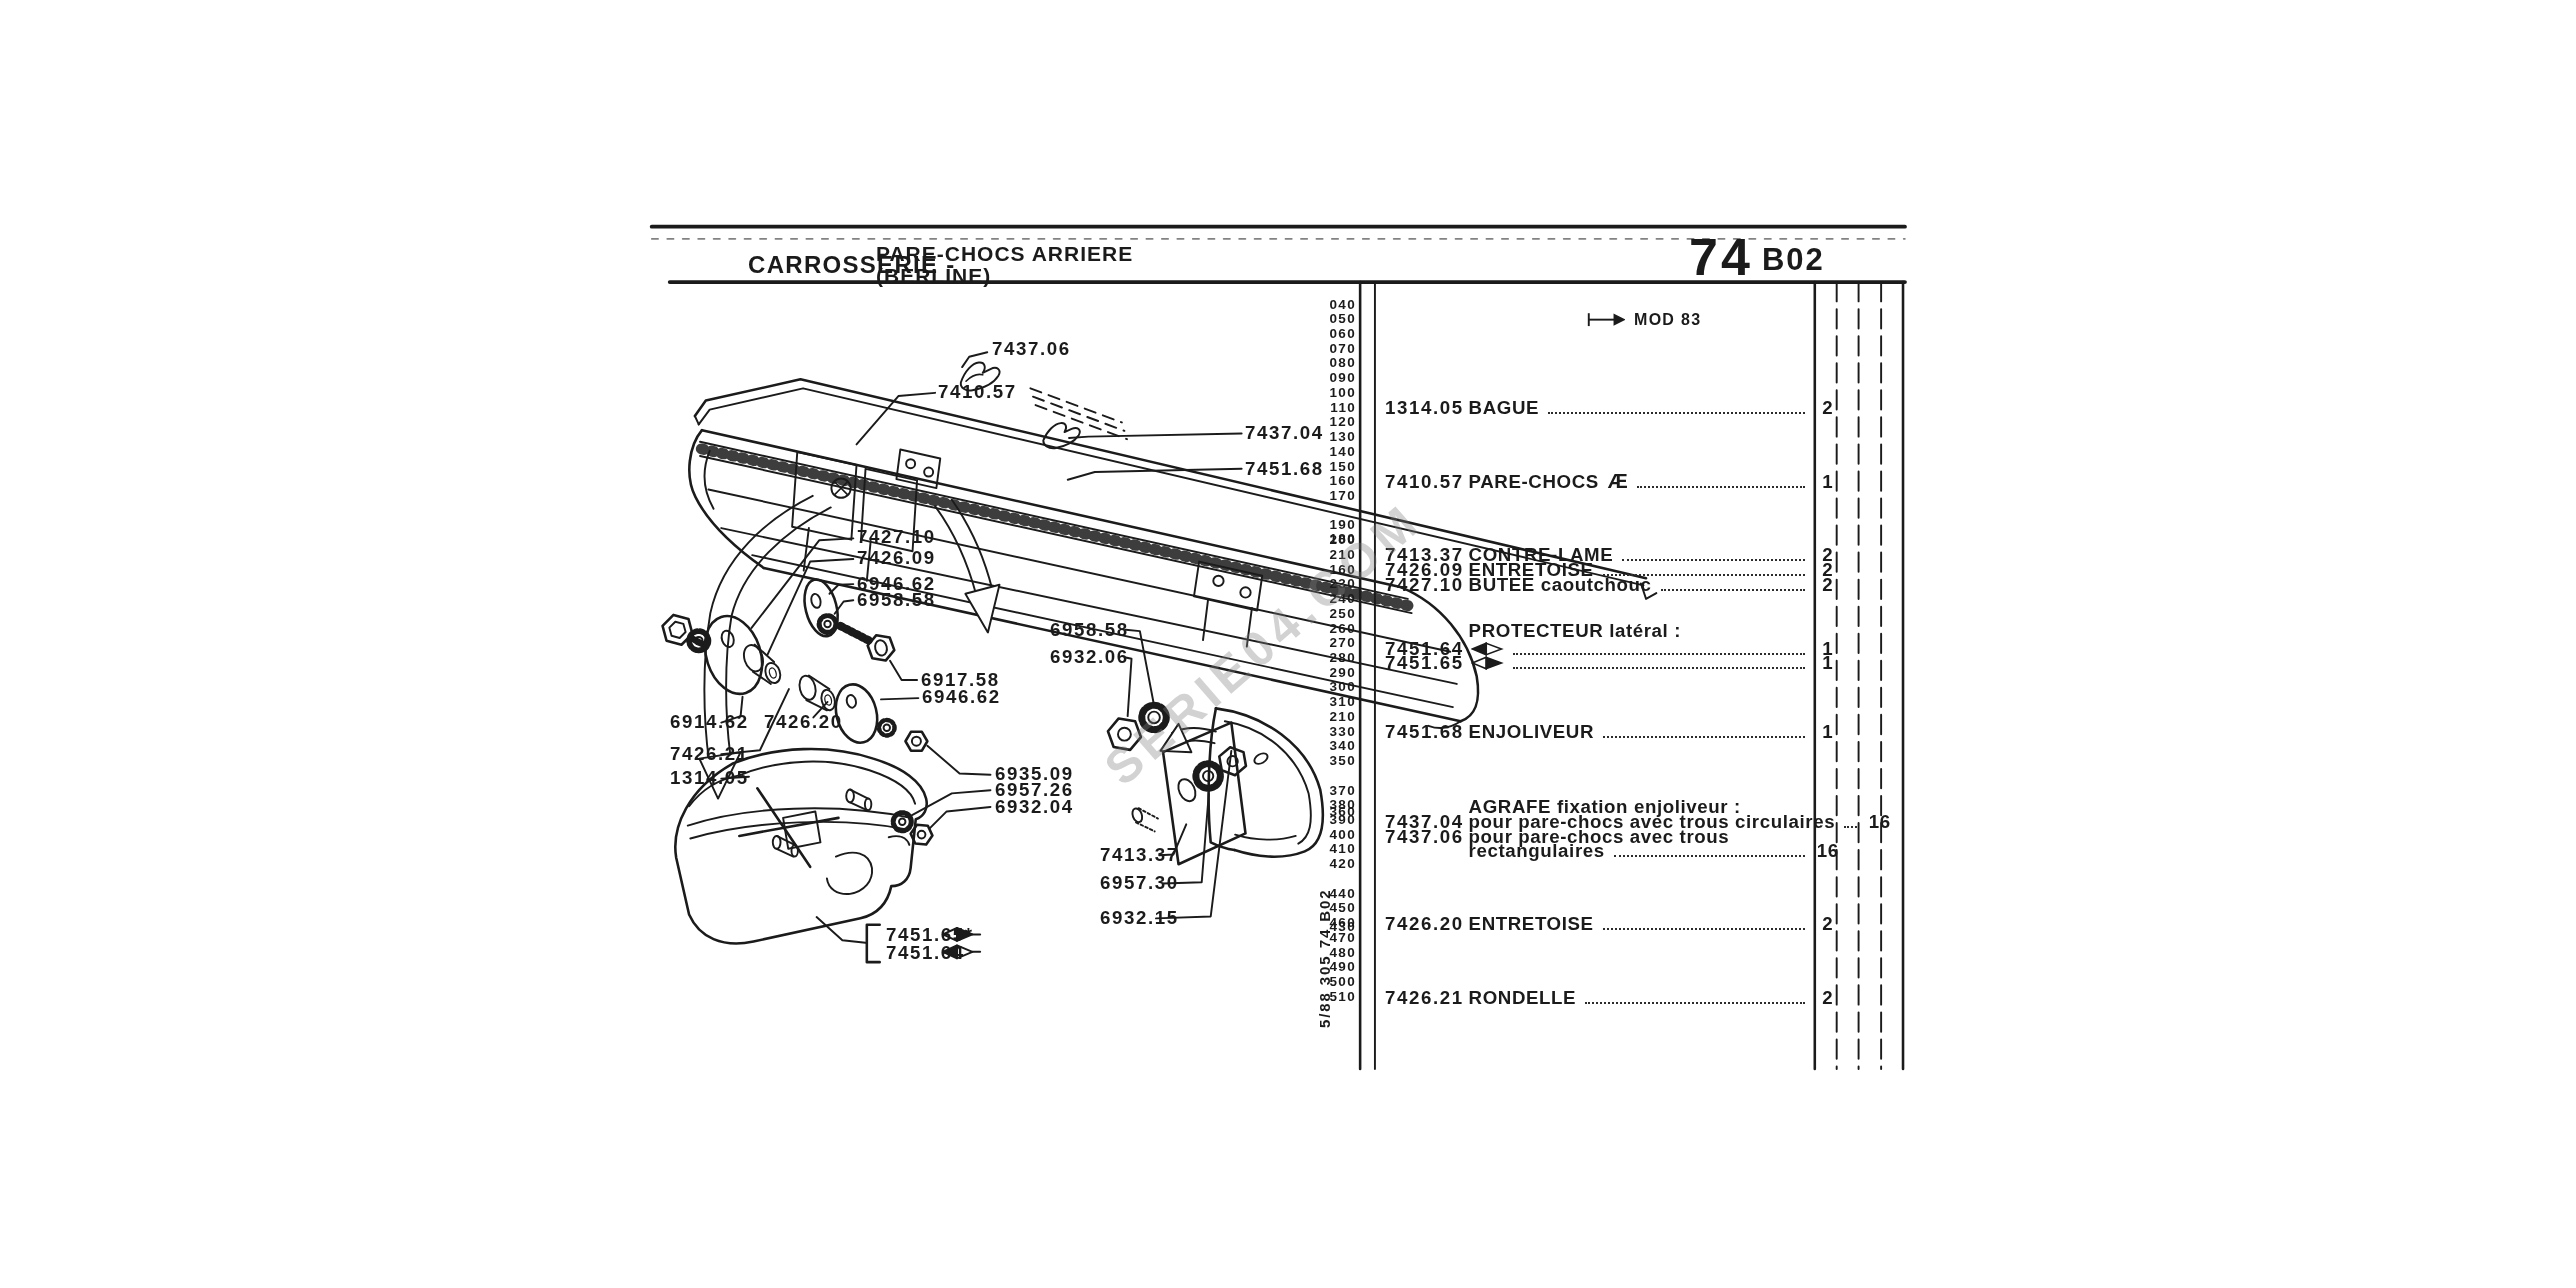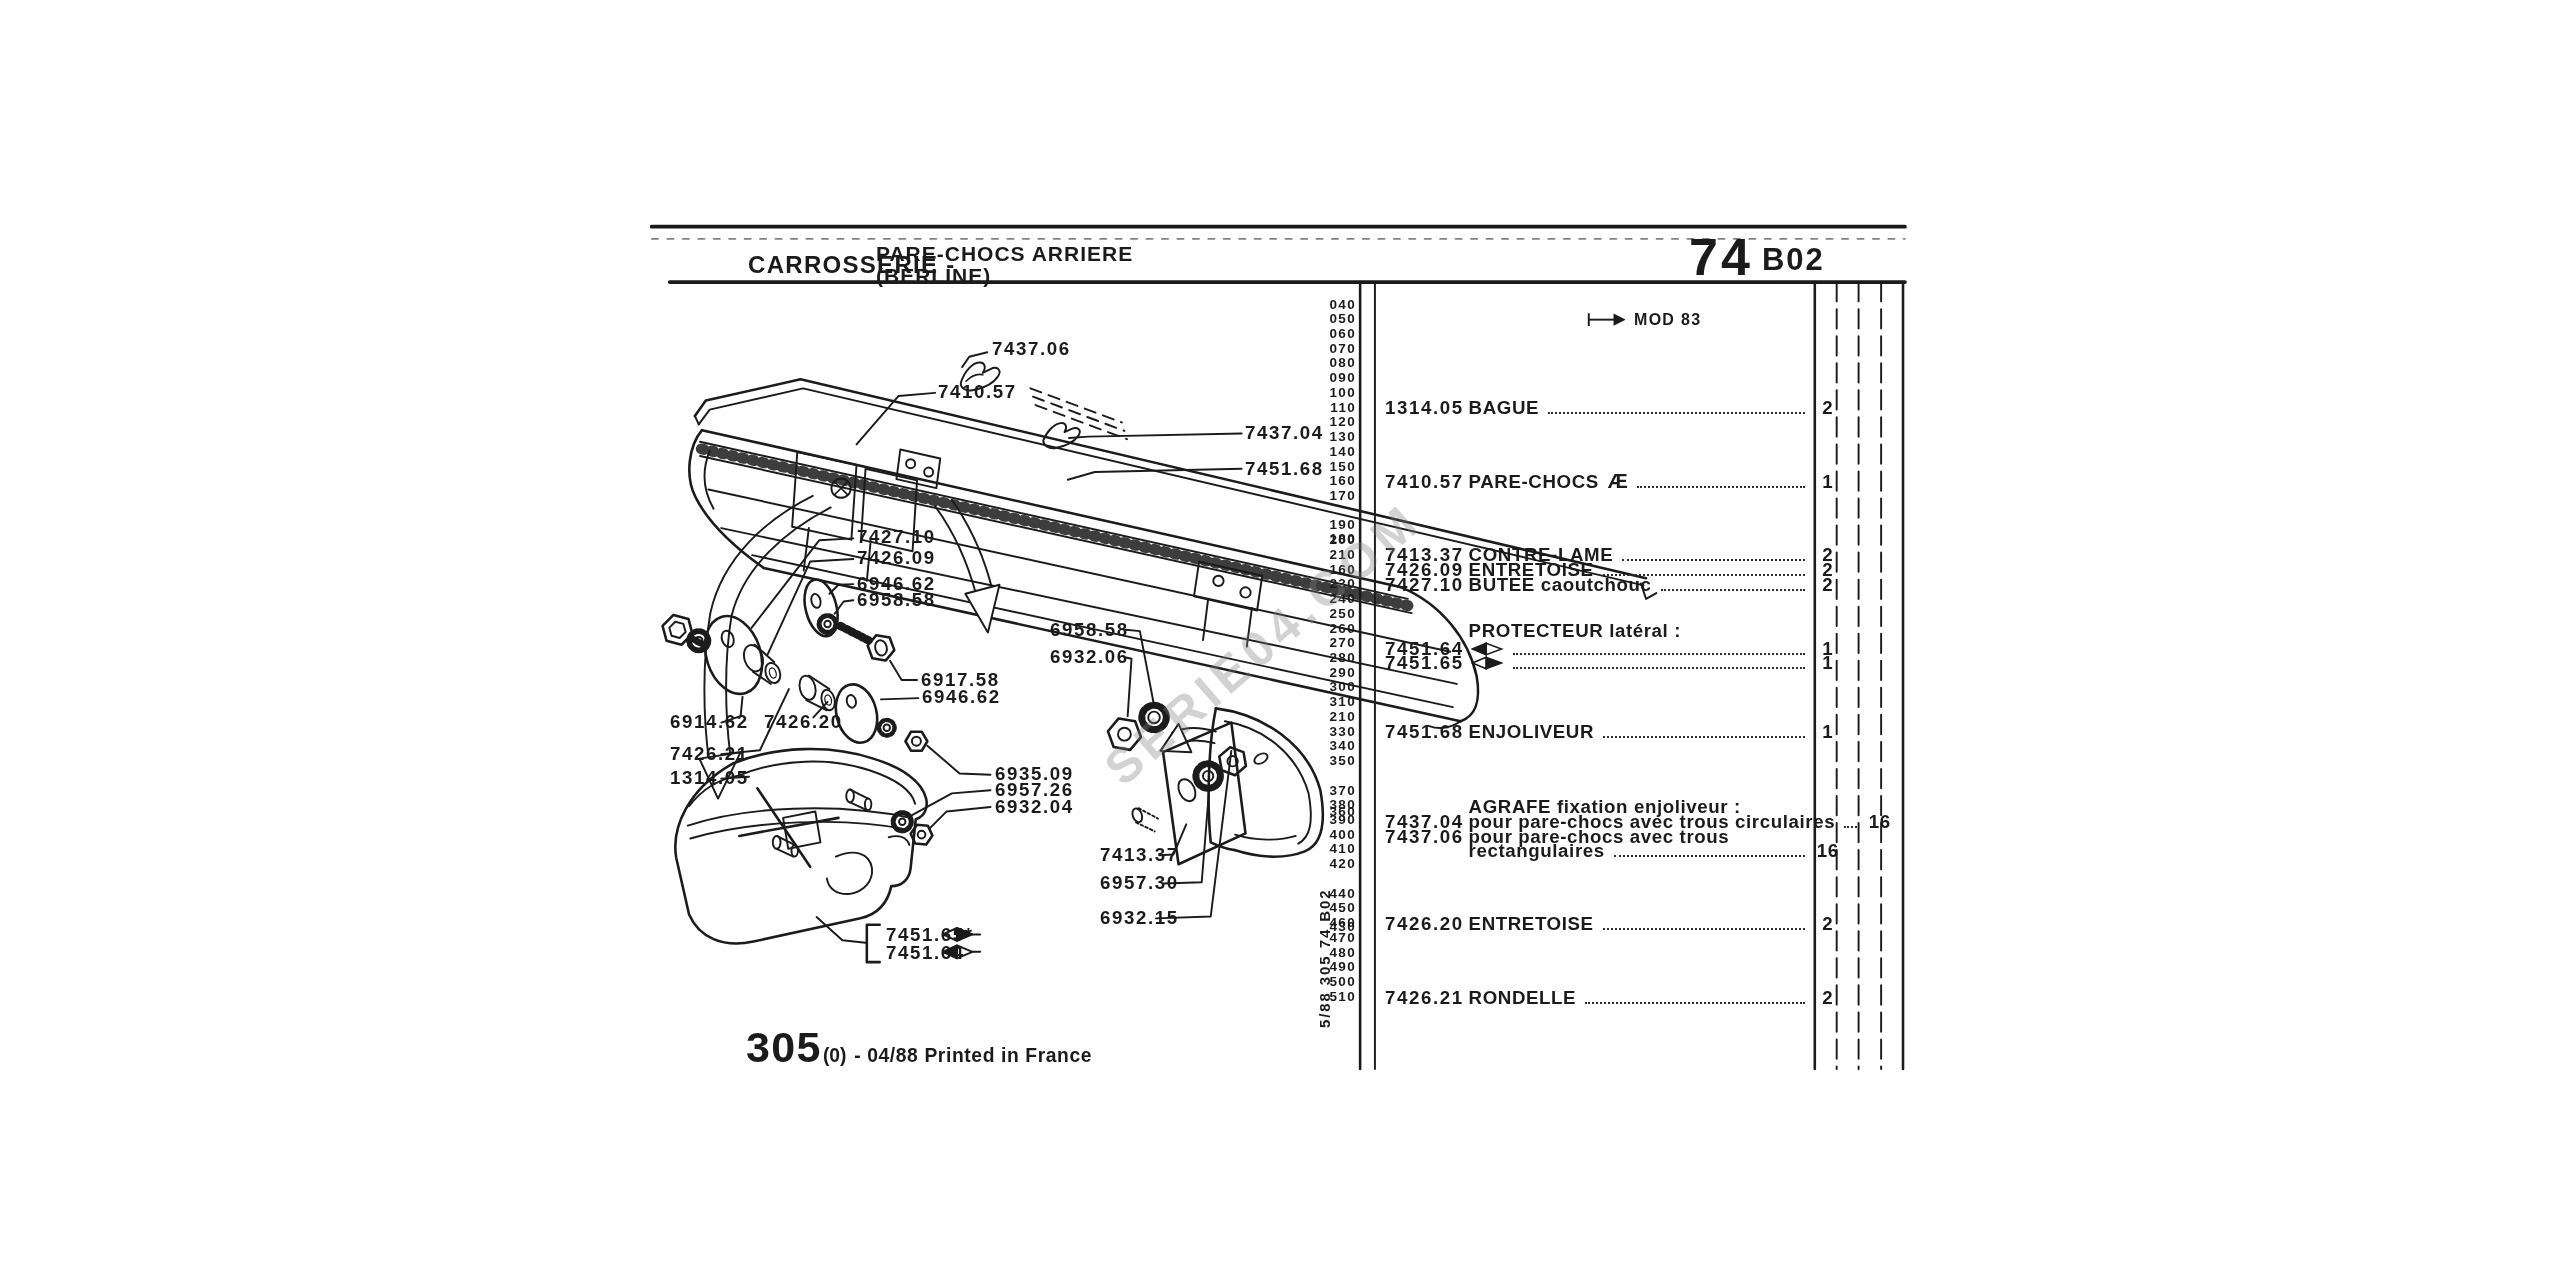--- a/index.html
+++ b/index.html
@@ -422,19 +422,14 @@
       <div class="dl" style="left: 1050px; top: 647px;">6932.06</div>
       <div class="dl" style="left: 1100px; top: 845px;">7413.37</div>
       <div class="dl" style="left: 1100px; top: 873px;">6957.30</div>
       <div class="dl" style="left: 1100px; top: 908px;">6932.15</div>
       <div class="dl" style="left: 886px; top: 925px;">7451.65*</div>
       <div class="dl" style="left: 886px; top: 943px;">7451.64</div>
     </div>
 
   <div class="vside">5/88 305 74 B02</div>
   <div class="wm">SERIE04.COM</div>
-  <div class="footer">
-    <span class="f-num">305</span>
-    <span class="f-idx">(0)</span>
-    <span class="f-rest">- 04/88 Printed in France</span>
-  </div>
 </div>
 
 
 </body></html>

